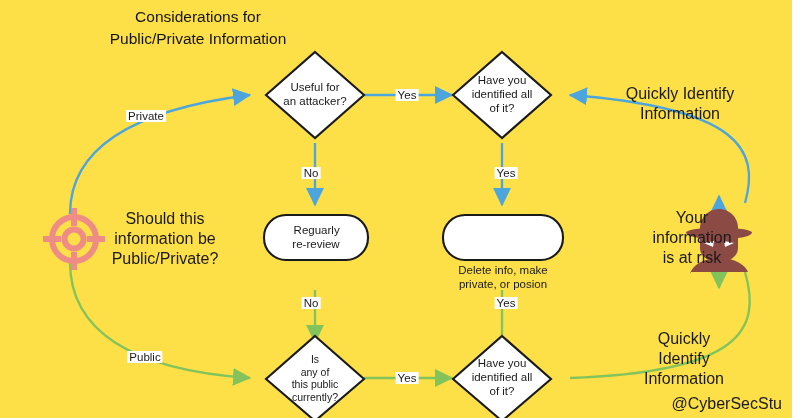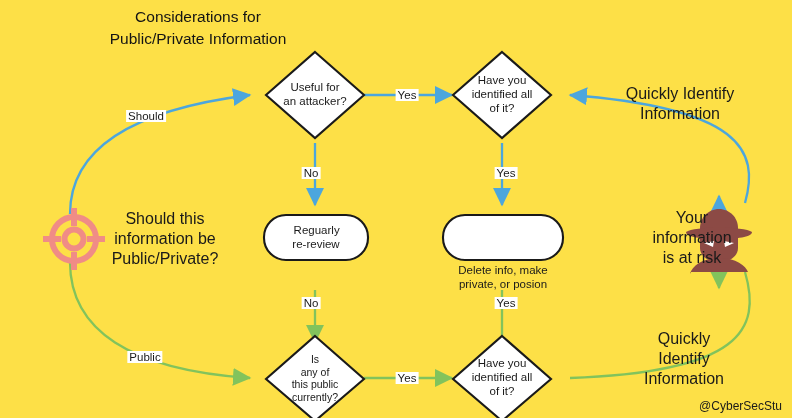--- a/index.html
+++ b/index.html
@@ -61,21 +61,21 @@
     line-height: 1.25;
     color: #1a1a1a;
     white-space: pre-line;
     transform: translate(-50%, -50%);
     text-align: center;
   }
   .watermark {
     position: absolute;
     right: 10px;
     bottom: 5px;
-    font-size: 12px;
+    font-size: 16px;
     color: #1a1a1a;
     white-space: pre;
   }
 </style>
 </head>
 <body>
 
 <div id="canvas">
 
   <div class="title">Considerations for
@@ -158,21 +158,21 @@
 information be
 Public/Private?</div>
   <div class="side-label" style="left:692px; top:238px;">Your information
 is at risk</div>
 
   <div class="side-label" style="left:680px; top:104px;">Quickly Identify
 Information</div>
   <div class="side-label" style="left:684px; top:359px;">Quickly Identify
 Information</div>
 
-  <div class="edge-label" style="left:146px; top:116px;">Should</div>
+  <div class="edge-label" style="left:146px; top:116px;">Private</div>
   <div class="edge-label" style="left:145px; top:357px;">Public</div>
   <div class="edge-label" style="left:407px; top:95px;">Yes</div>
   <div class="edge-label" style="left:311px; top:173px;">No</div>
   <div class="edge-label" style="left:506px; top:173px;">Yes</div>
   <div class="edge-label" style="left:311px; top:303px;">No</div>
   <div class="edge-label" style="left:506px; top:303px;">Yes</div>
   <div class="edge-label" style="left:407px; top:378px;">Yes</div>
 
   <div class="watermark">@CyberSecStu</div>
 

